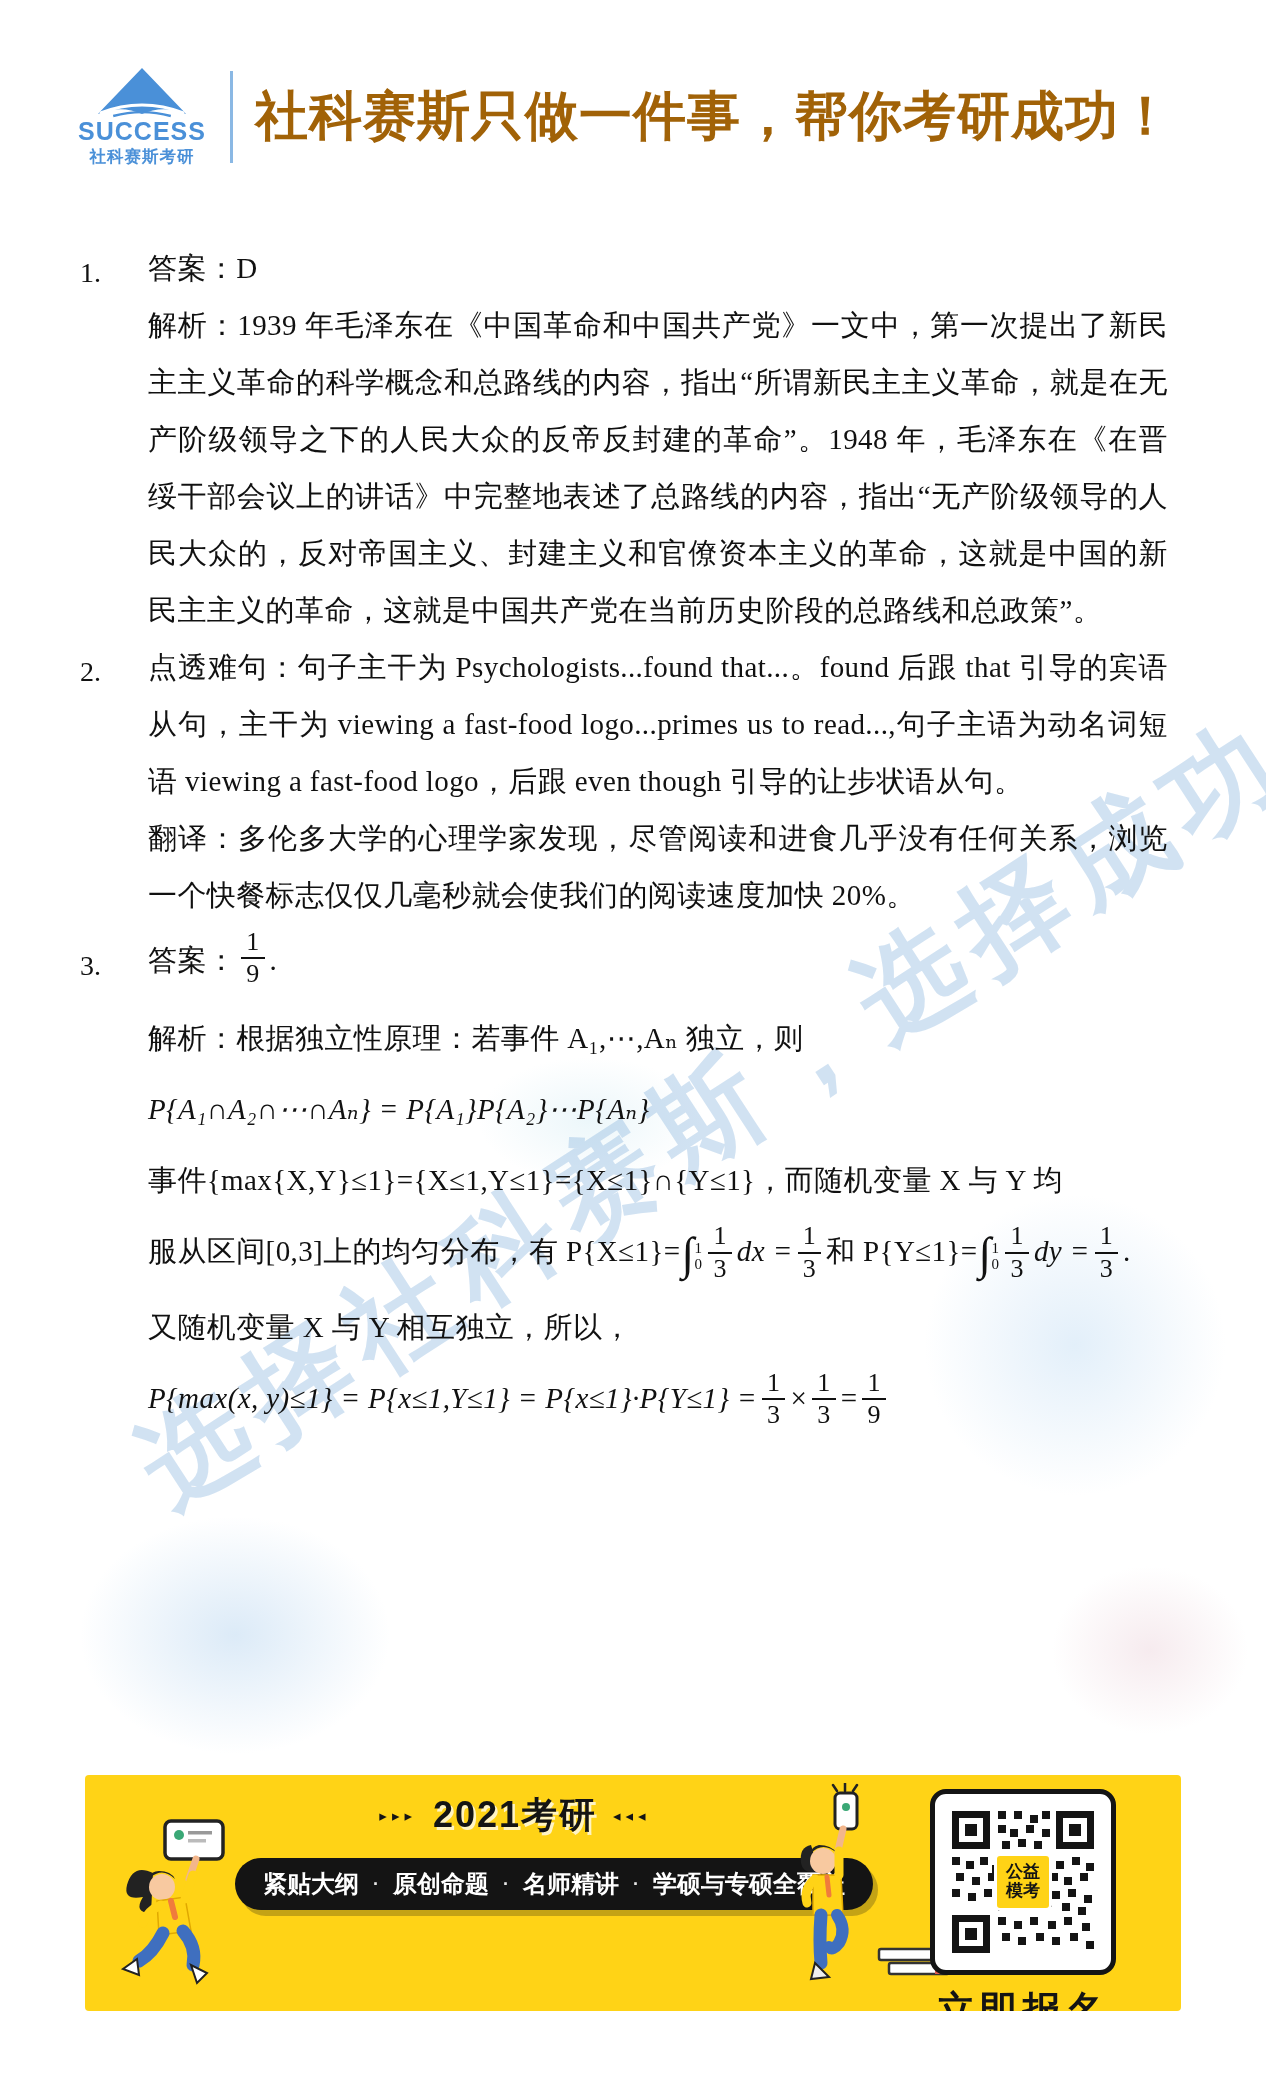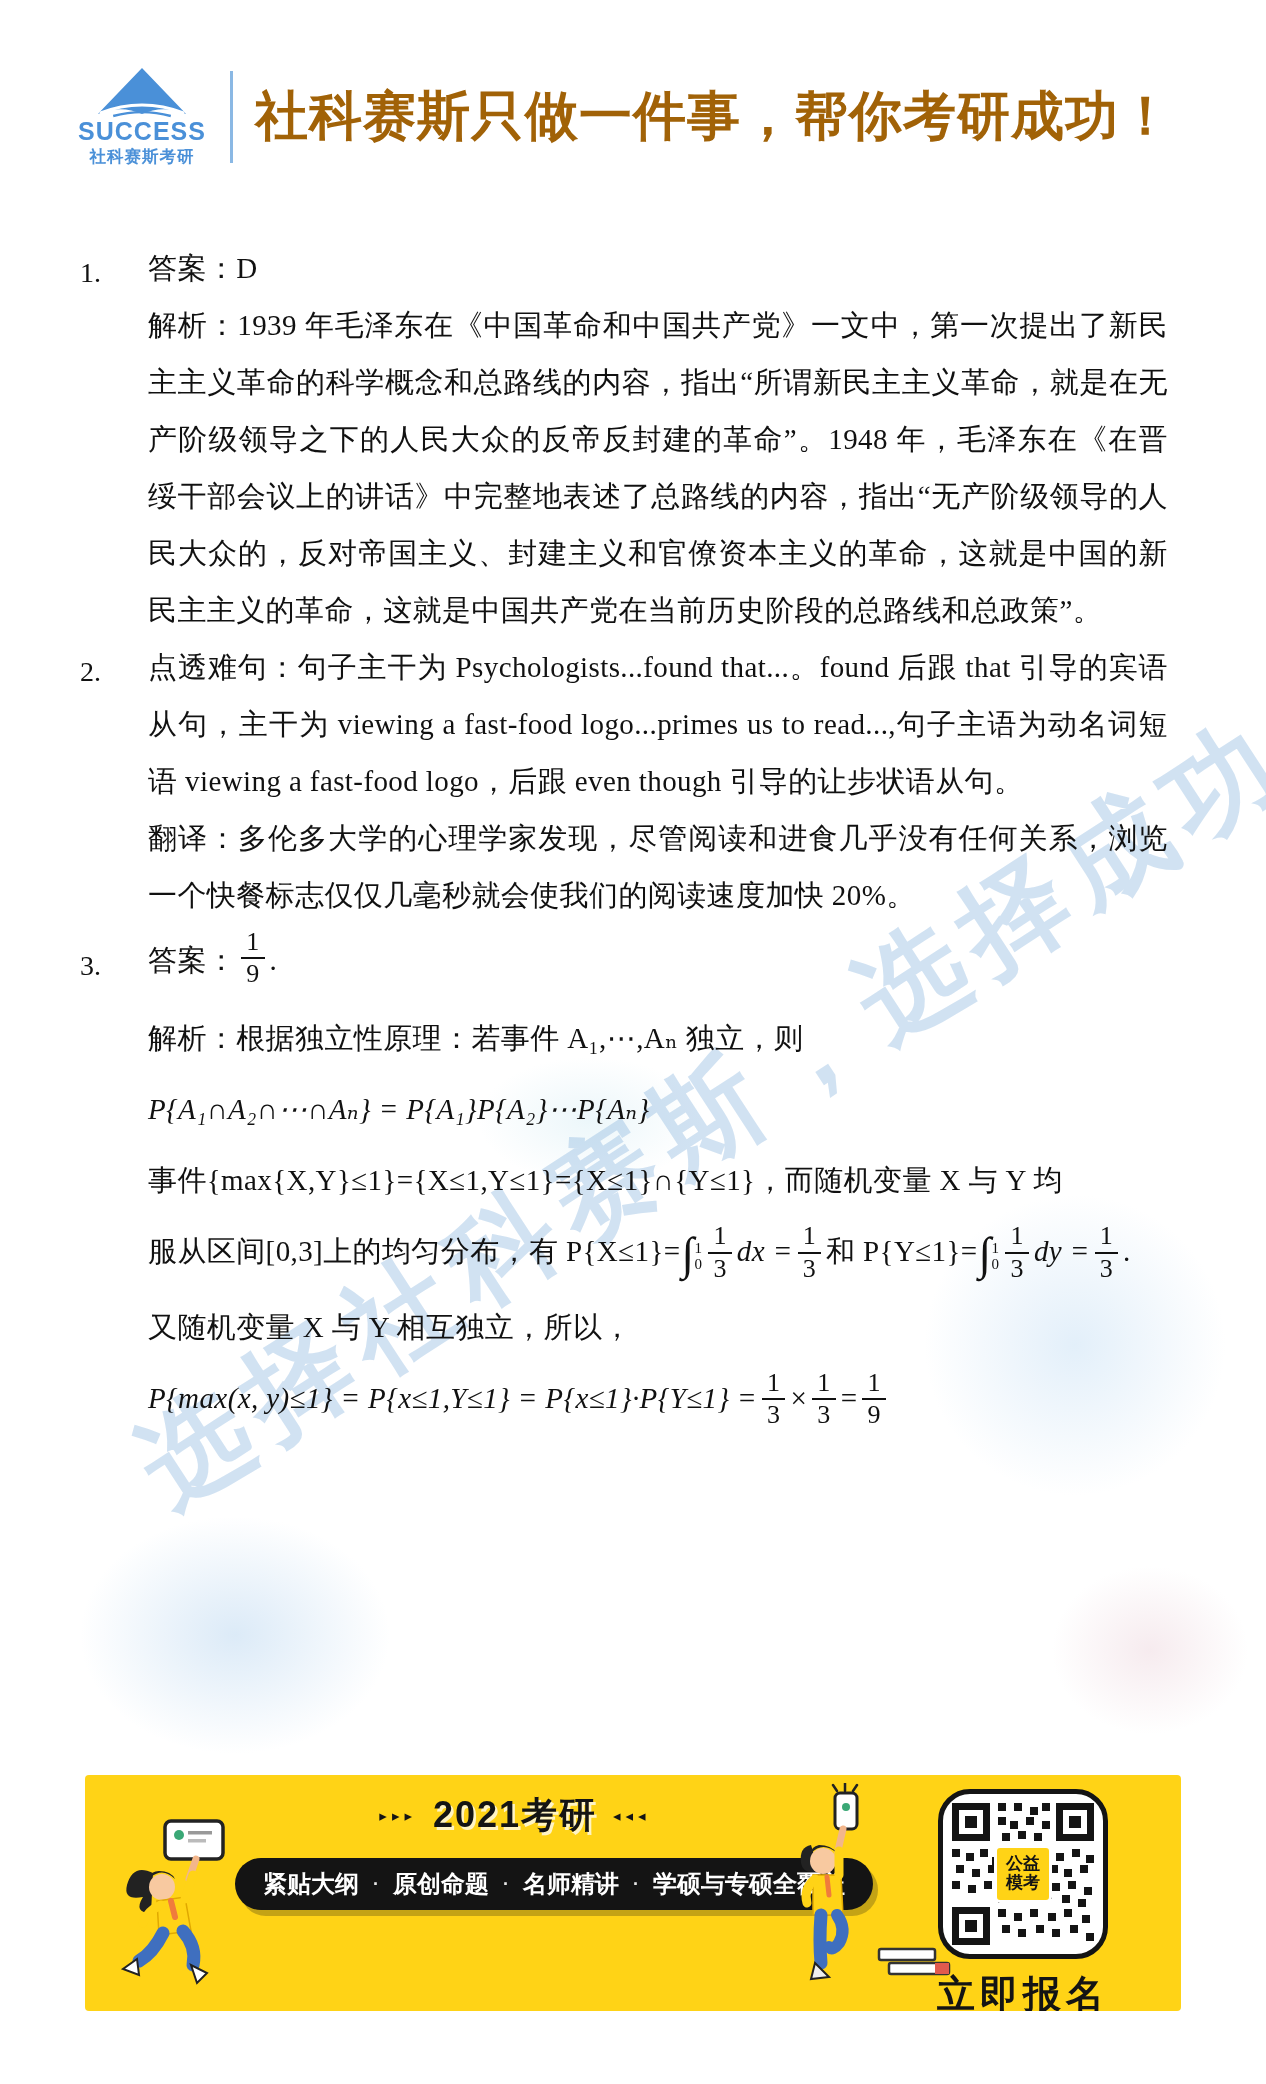--- a/index.html
+++ b/index.html
@@ -73,21 +73,21 @@
   .pill{margin:18px auto 0;display:inline-flex;align-items:center;gap:14px;background:#141414;
         color:#ffffff;border-radius:26px;padding:10px 28px;font-size:24px;font-weight:bold;
         box-shadow:5px 6px 0 rgba(20,20,20,0.25);white-space:nowrap;}
   .pill .dot{font-size:18px;opacity:.9;}
   .illu{position:absolute;}
   .illu-left{left:28px;top:38px;}
   .illu-right{left:700px;top:8px;}
   .books{position:absolute;left:790px;top:168px;}
   .qr-wrap{position:absolute;left:838px;top:14px;width:200px;text-align:center;}
   .qr{position:relative;display:inline-block;background:#ffffff;border:5px solid #141414;
-      border-radius:32px;padding:9px;line-height:0;}
+      border-radius:16px;padding:17px;line-height:0;}
   .qr-label{position:absolute;left:50%;top:50%;transform:translate(-50%,-50%);
             background:#ffd316;border:3px solid #ffffff;border-radius:6px;width:52px;height:52px;
             display:flex;flex-direction:column;align-items:center;justify-content:center;line-height:1.1;
             font-size:17px;font-weight:900;color:#141414;}
   .cta{margin-top:10px;font-size:38px;font-weight:900;color:#141414;letter-spacing:5px;}
 </style>
 </head>
 <body>
 
 <div class="page">

